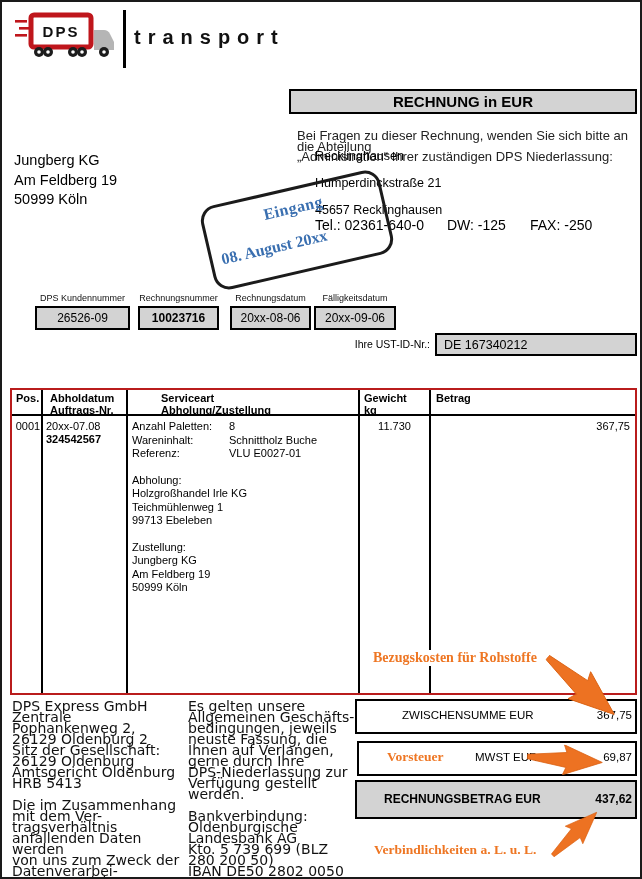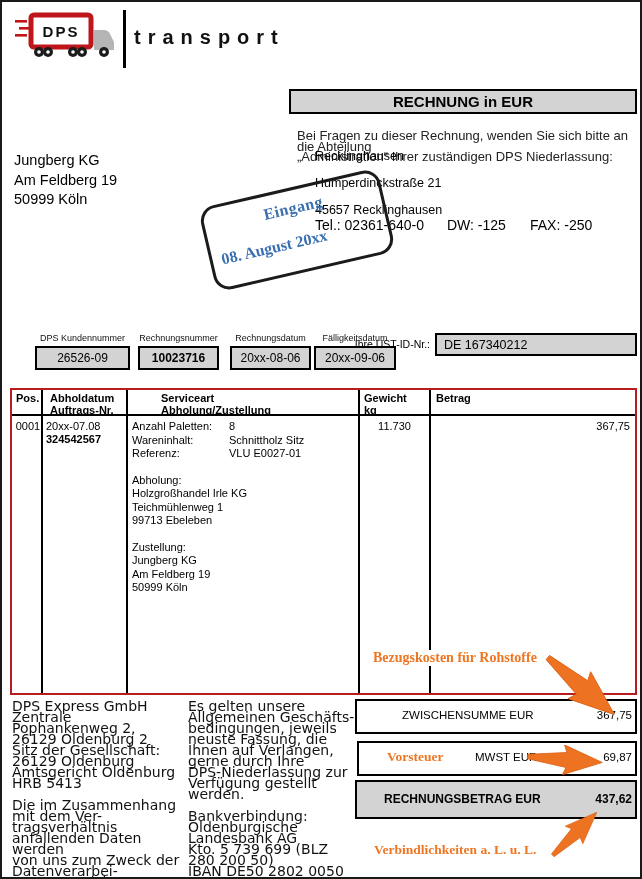--- a/index.html
+++ b/index.html
@@ -35,21 +35,21 @@
     left:203px; top:185px; width:184px; height:86px;
     border:3px solid #1b1b1b; border-radius:16px;
     transform:rotate(-13deg);
     font-family:cursive; font-weight:bold; color:#3a6fb0;
   }
   .stamp .l1 { position:absolute; left:60px; top:9px; font-size:16px; letter-spacing:0.5px; }
   .stamp .l2 { position:absolute; left:9px; top:43px; font-size:16px; }
 
   
   .field { position:absolute; top:291px; }
-  .field .flabel { display:block; text-align:center; font-size:9px; color:#111; margin-bottom:3px;margin-top:40px; }
+  .field .flabel { display:block; text-align:center; font-size:9px; color:#111; margin-bottom:3px; }
   .field .fbox {
     display:flex; align-items:center; justify-content:center;
     height:24px; background:#d3d3d3; border:2px solid #000; font-size:12px;
   }
   .fbold { font-weight:bold; }
 
   .ust-label { left:300px; top:336px; width:128px; text-align:right; font-size:10.5px; }
   .ust-box {
     left:433px; top:331px; width:202px; height:23px;
     background:#d3d3d3; border:2px solid #000;
@@ -164,21 +164,21 @@
     <div class="th" style="left:352px;">Gewicht
 kg</div>
     <div class="th" style="left:424px;">Betrag</div>
 
     <div class="td" style="left:3px; top:30px; width:26px; text-align:center;">0001</div>
     <div class="td" style="left:34px; top:30px;text-align:right;">20xx-07.08</div>
     <div class="td" style="left:34px; top:43px; font-weight:bold;">324542567</div>
 
     <div class="td" style="left:120px; top:30px; width:222px;">
       <div><span class="svc-label">Anzahl Paletten:</span><span>8</span></div>
-      <div><span class="svc-label">Wareninhalt:</span><span>Schnittholz Sitz</span></div>
+      <div><span class="svc-label">Wareninhalt:</span><span>Schnittholz Buche</span></div>
       <div><span class="svc-label">Referenz:</span><span>VLU E0027-01</span></div>
       <div class="blank-line"></div>
       <div>Abholung:</div>
       <div class="preline">Holzgroßhandel Irle KG
 Teichmühlenweg 1
 99713 Ebeleben</div>
       <div class="blank-line"></div>
       <div>Zustellung:</div>
       <div class="preline">Jungberg KG
 Am Feldberg 19

